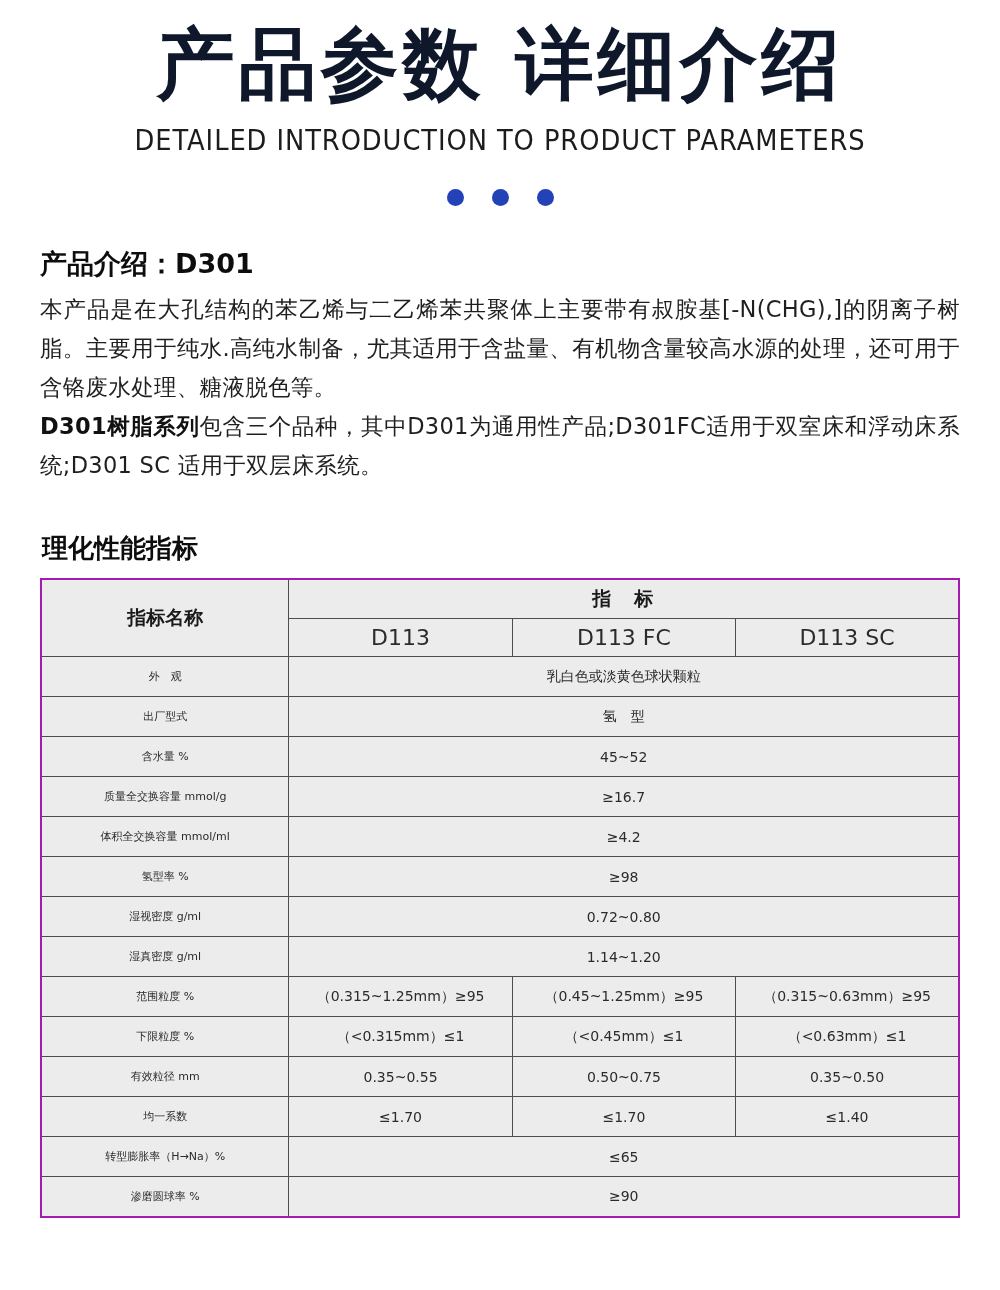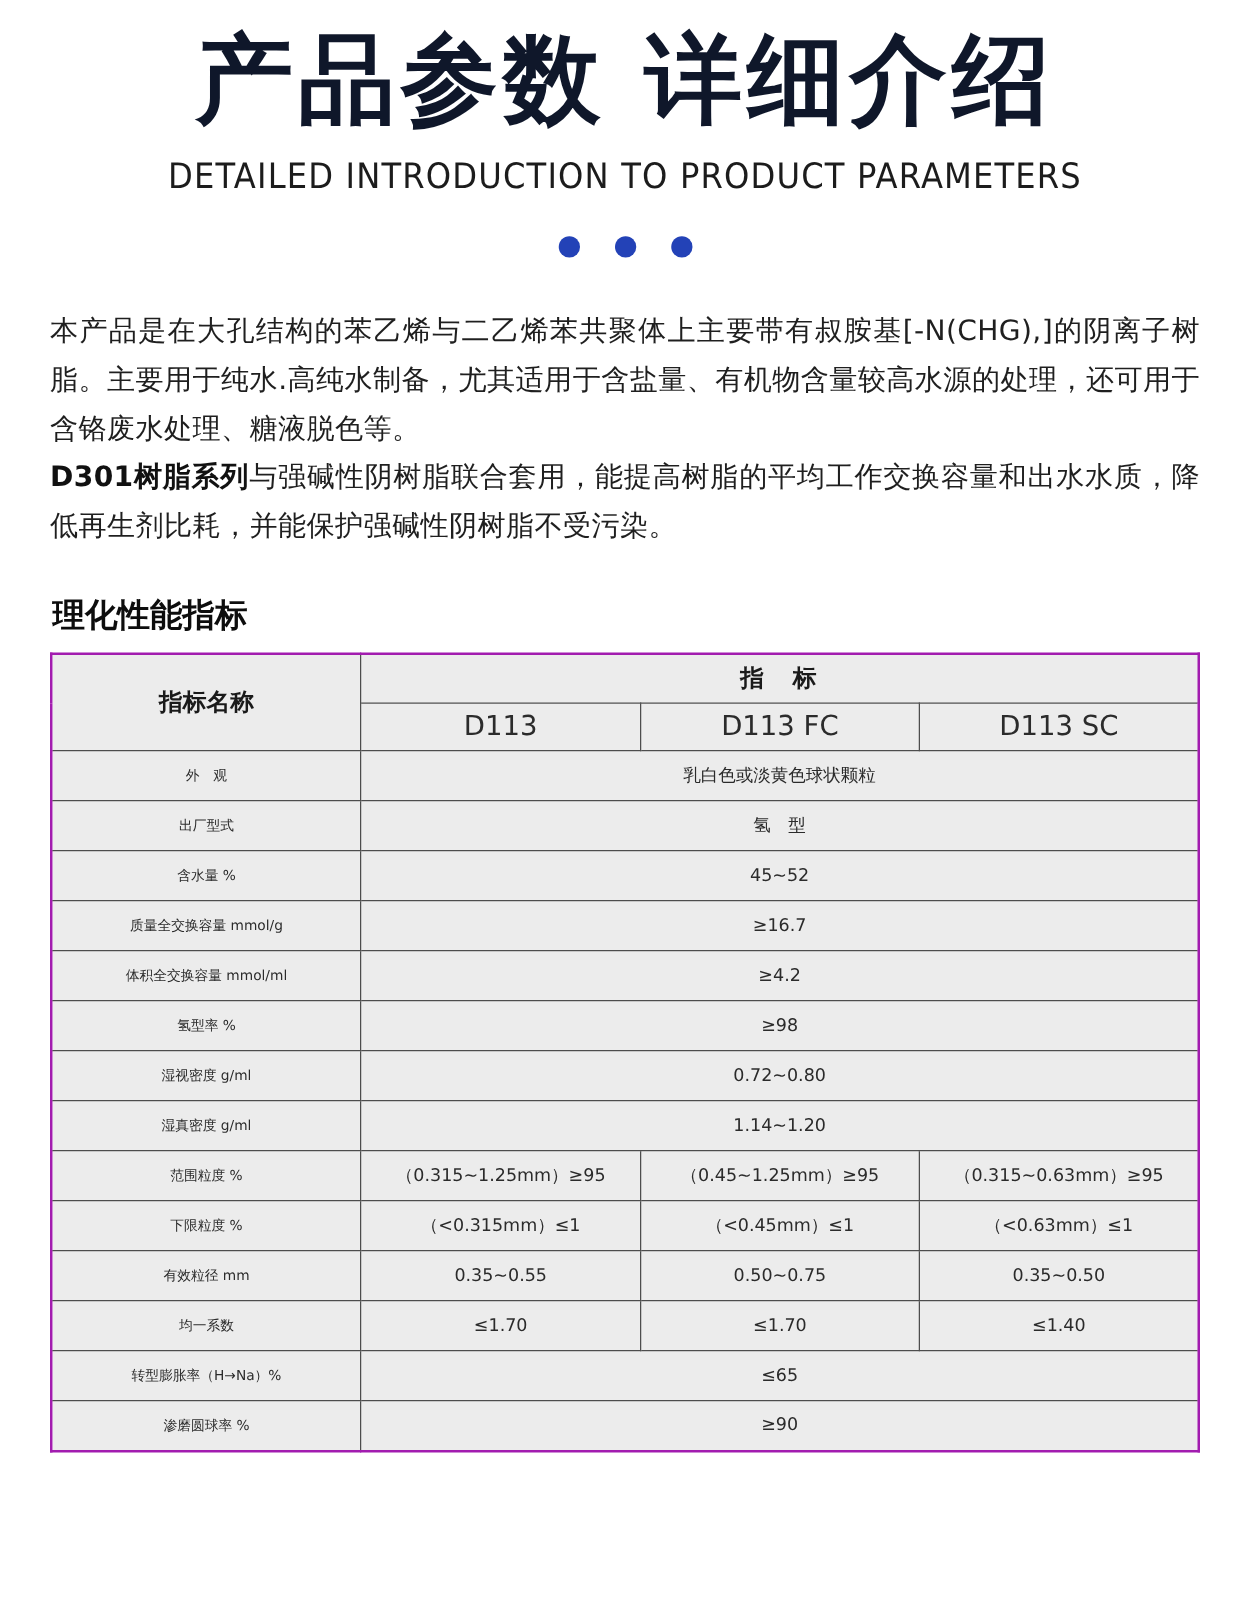--- a/index.html
+++ b/index.html
@@ -55,21 +55,21 @@
     margin: 0;
     font-size: 22.5px;
     line-height: 39px;
     letter-spacing: 0.3px;
     color: #1f1f1f;
     text-align: justify;
   }
   .para b { font-weight: 800; color: #111; }
 
   
-  .specs { margin-top: 34px; }
+  .specs { margin-top: 46px; }
   .specs-heading {
     margin: 0 0 12px 2px;
     font-size: 26px;
     font-weight: 800;
     color: #0d0d0d;
   }
   table.specs-table {
     width: 100%;
     border-collapse: collapse;
     border: 2px solid #a21caf;
@@ -104,23 +104,24 @@
     <div class="hero-dots">
         <span class="dot" style="background: rgb(35, 66, 183);"></span>
         <span class="dot" style="background: rgb(35, 66, 183);"></span>
         <span class="dot" style="background: rgb(35, 66, 183);"></span>
       </div>
   </div>
 
   <div class="content">
 
     <div class="intro">
+      <h2 class="intro-heading">产品介绍：D301</h2>
       <div id="intro-paragraphs">
           <p class="para">本产品是在大孔结构的苯乙烯与二乙烯苯共聚体上主要带有叔胺基[-N(CHG),]的阴离子树脂。主要用于纯水.高纯水制备，尤其适用于含盐量、有机物含量较高水源的处理，还可用于含铬废水处理、糖液脱色等。</p>
-          <p class="para"><b>D301树脂系列</b>与强碱性阴树脂联合套用，能提高树脂的平均工作交换容量和出水水质，降低再生剂比耗，并能保护强碱性阴树脂不受污染。</p>
+          <p class="para"><b>D301树脂系列</b>包含三个品种，其中D301为通用性产品;D301FC适用于双室床和浮动床系统;D301 SC 适用于双层床系统。</p>
         </div>
     </div>
 
     <div class="specs">
       <h3 class="specs-heading">理化性能指标</h3>
       <table class="specs-table">
         <colgroup>
           <col class="c-name">
             <col>
             <col>

